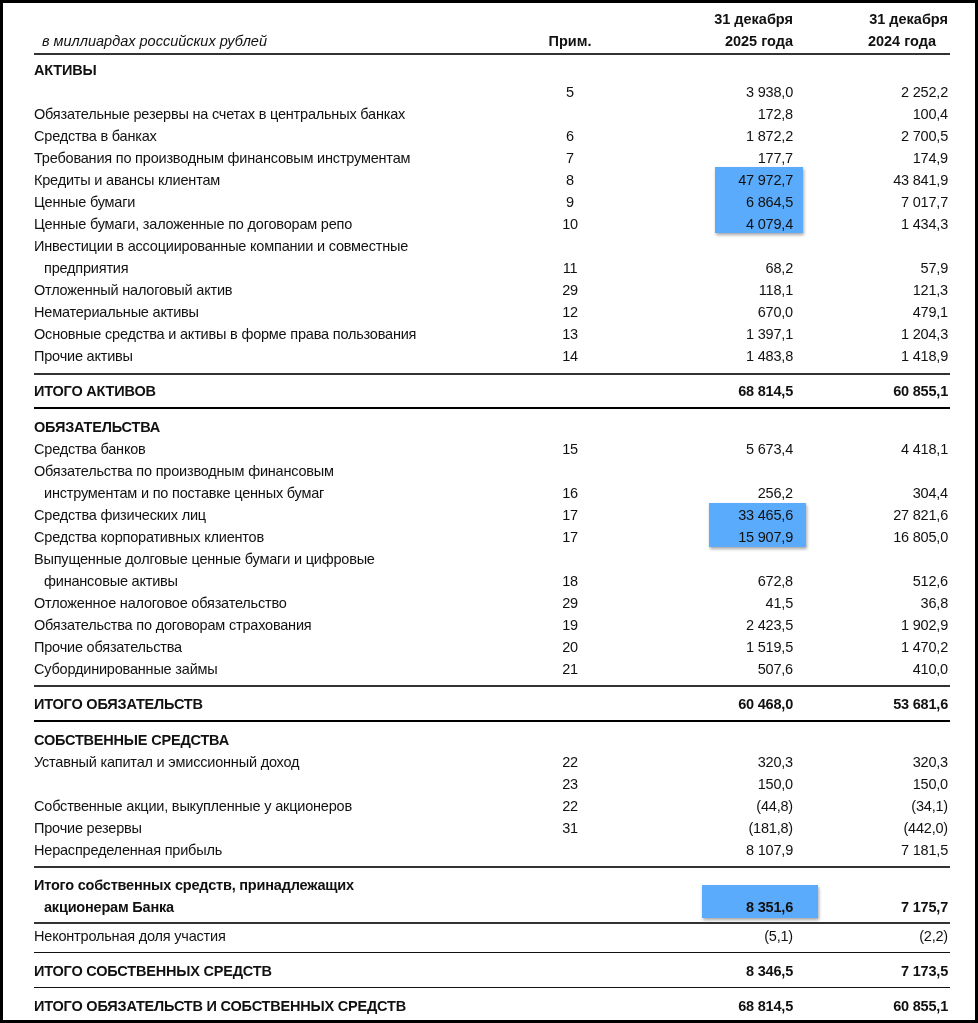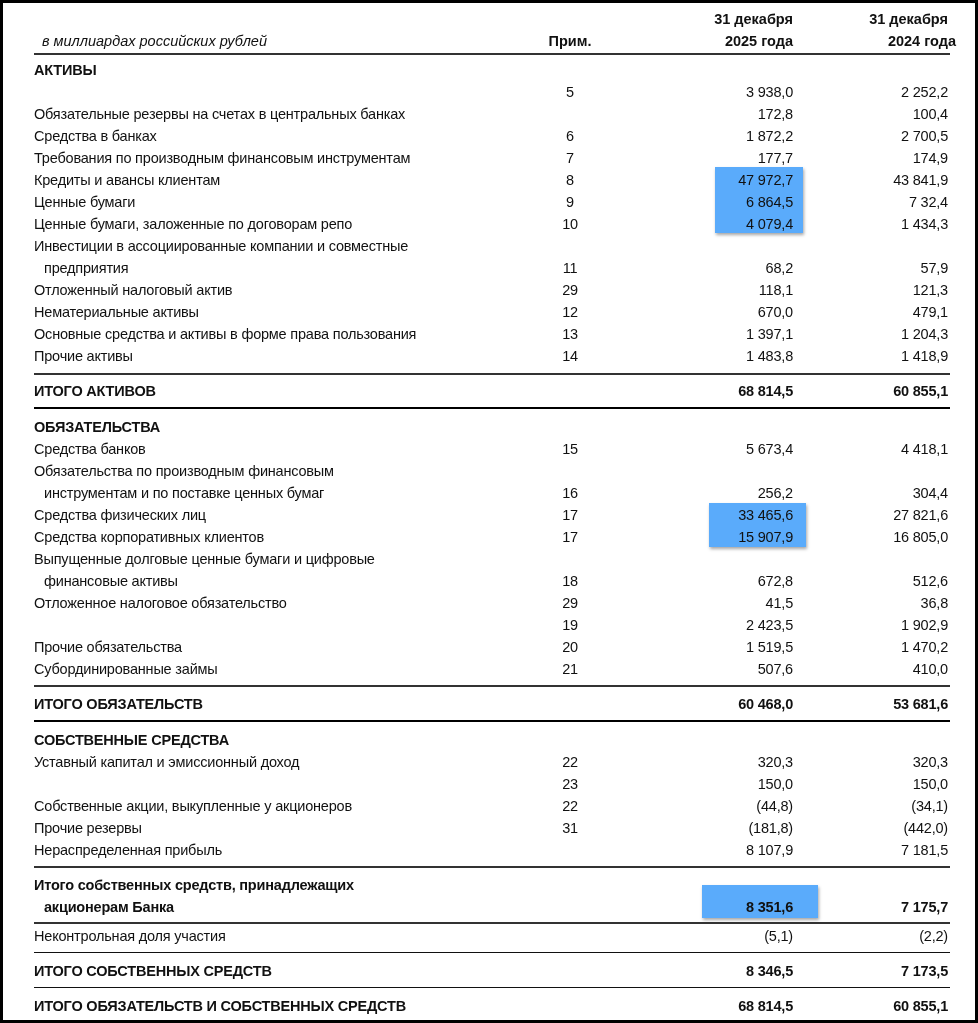--- a/index.html
+++ b/index.html
@@ -27,21 +27,21 @@
 
 <div class="frame"></div>
 
 <div class="sheet">
 
   <div class="units">в миллиардах российских рублей</div>
   <div class="hdr" style="left:520px;width:56px;top:30px;text-align:center;">Прим.</div>
   <div class="hdr" style="right:163px;top:8px;">31 декабря</div>
   <div class="hdr" style="right:163px;top:30px;">2025 года</div>
   <div class="hdr" style="right:8px;top:8px;">31 декабря</div>
-  <div class="hdr" style="right:0;top:30px;margin-left:6px;">2024 года</div>
+  <div class="hdr" style="right:20px;top:30px;margin-left:6px;">2024 года</div>
   <div class="rule med" style="top:53px;"></div>
 
   <div class="hl" style="left:693px;top:167px;width:88px;height:66px;"></div>
   <div class="hl" style="left:687px;top:503px;width:97px;height:44px;"></div>
   <div class="hl" style="left:680px;top:885px;width:116px;height:33px;"></div>
 
   <div class="row bold" style="top:59px;">
       <span class="label">АКТИВЫ</span>
     </div>
 
@@ -71,21 +71,21 @@
   <div class="row" style="top:169px;">
     <span class="label">Кредиты и авансы клиентам</span>
       <span class="note">8</span>
       <span class="v25">47 972,7</span>
       <span class="v24">43 841,9</span>
   </div>
   <div class="row" style="top:191px;">
     <span class="label">Ценные бумаги</span>
       <span class="note">9</span>
       <span class="v25">6 864,5</span>
-      <span class="v24">7 32,4</span>
+      <span class="v24">7 017,7</span>
   </div>
   <div class="row" style="top:213px;">
     <span class="label">Ценные бумаги, заложенные по договорам репо</span>
       <span class="note">10</span>
       <span class="v25">4 079,4</span>
       <span class="v24">1 434,3</span>
   </div>
   <div class="row" style="top:235px;">
     <span class="label">Инвестиции в ассоциированные компании и совместные</span>
   </div>
@@ -166,20 +166,21 @@
       <span class="v25">672,8</span>
       <span class="v24">512,6</span>
   </div>
   <div class="row" style="top:592px;">
     <span class="label">Отложенное налоговое обязательство</span>
       <span class="note">29</span>
       <span class="v25">41,5</span>
       <span class="v24">36,8</span>
   </div>
   <div class="row" style="top:614px;">
+    <span class="label">Обязательства по договорам страхования</span>
       <span class="note">19</span>
       <span class="v25">2 423,5</span>
       <span class="v24">1 902,9</span>
   </div>
   <div class="row" style="top:636px;">
     <span class="label">Прочие обязательства</span>
       <span class="note">20</span>
       <span class="v25">1 519,5</span>
       <span class="v24">1 470,2</span>
   </div>

